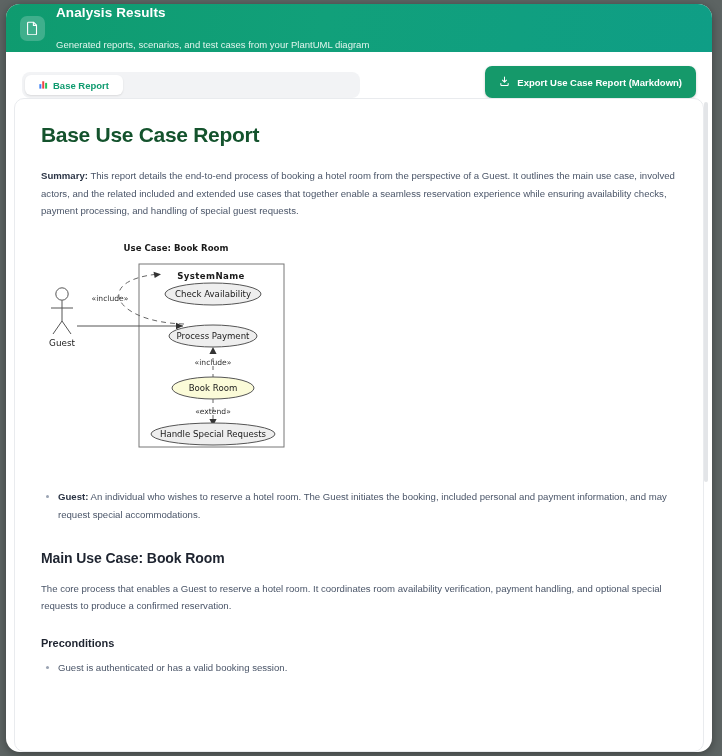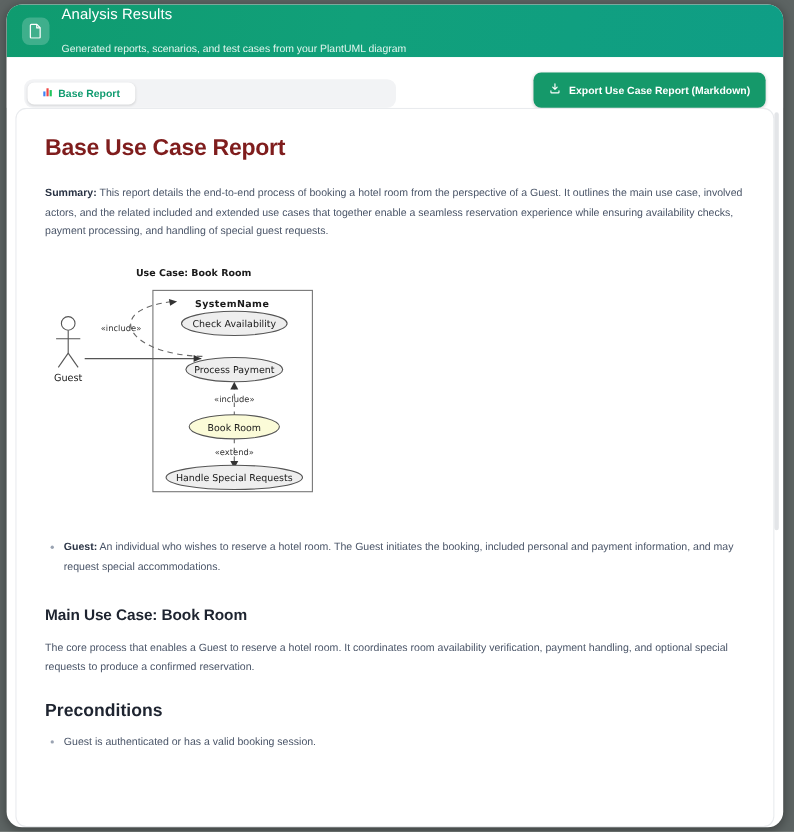--- a/index.html
+++ b/index.html
@@ -33,21 +33,21 @@
     width: 25px; height: 25px;
     border-radius: 7px;
     background: rgba(255,255,255,0.20);
     display: flex; align-items: center; justify-content: center;
     flex: 0 0 auto;
   }
   .hdr-icon-box svg { display:block; }
   .hdr-text { display: flex; flex-direction: column; justify-content: center; line-height: 1.15; }
   .hdr-title {
     font-size: 13.5px;
-    font-weight: normal;
+    font-weight: bold;
     color: #ffffff;
     letter-spacing: 0.1px;
   }
   .hdr-sub {
     font-size: 9.5px;
     color: #e2f5ee;
     margin-top: 20px;
   }
 
   
@@ -124,33 +124,33 @@
     position: absolute;
     right: 2px; top: 2px;
     width: 4px; height: 380px;
     background: #e3e5e8;
     border-radius: 3px;
   }
 
   h1.report-title {
     font-size: 21px;
     font-weight: bold;
-    color: #7f1d1d;
+    color: #14532d;
     margin: 4px 0 20px 0;
     letter-spacing: -0.3px;
   }
   h2.section-h {
     font-size: 14px;
     font-weight: bold;
     color: #1e2430;
     margin: 26px 0 14px 0;
     letter-spacing: -0.1px;
   }
   h3.sub-h {
-    font-size: 16px;
+    font-size: 11px;
     font-weight: bold;
     color: #1e2430;
     margin: 22px 0 10px 0;
   }
   p.meta, p.body-p {
     font-size: 9.6px;
     color: #4a5568;
     line-height: 1.85;
     margin: 0 0 14px 0;
   }

